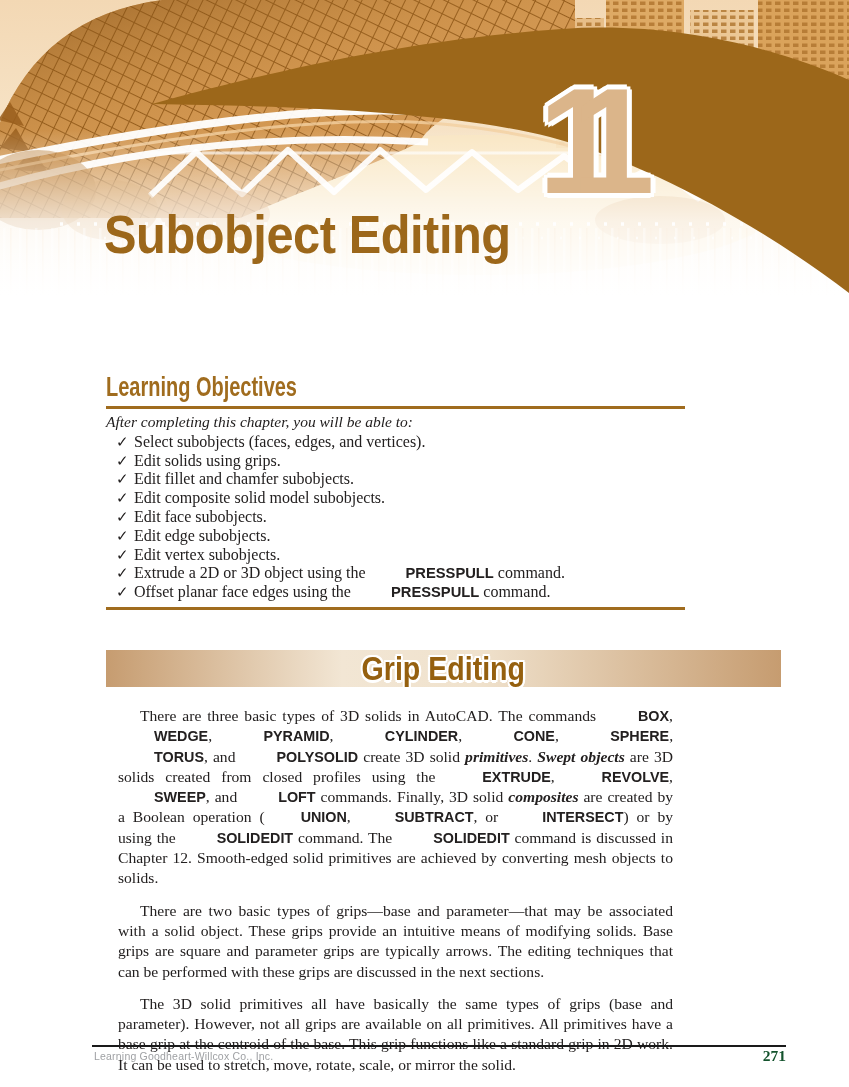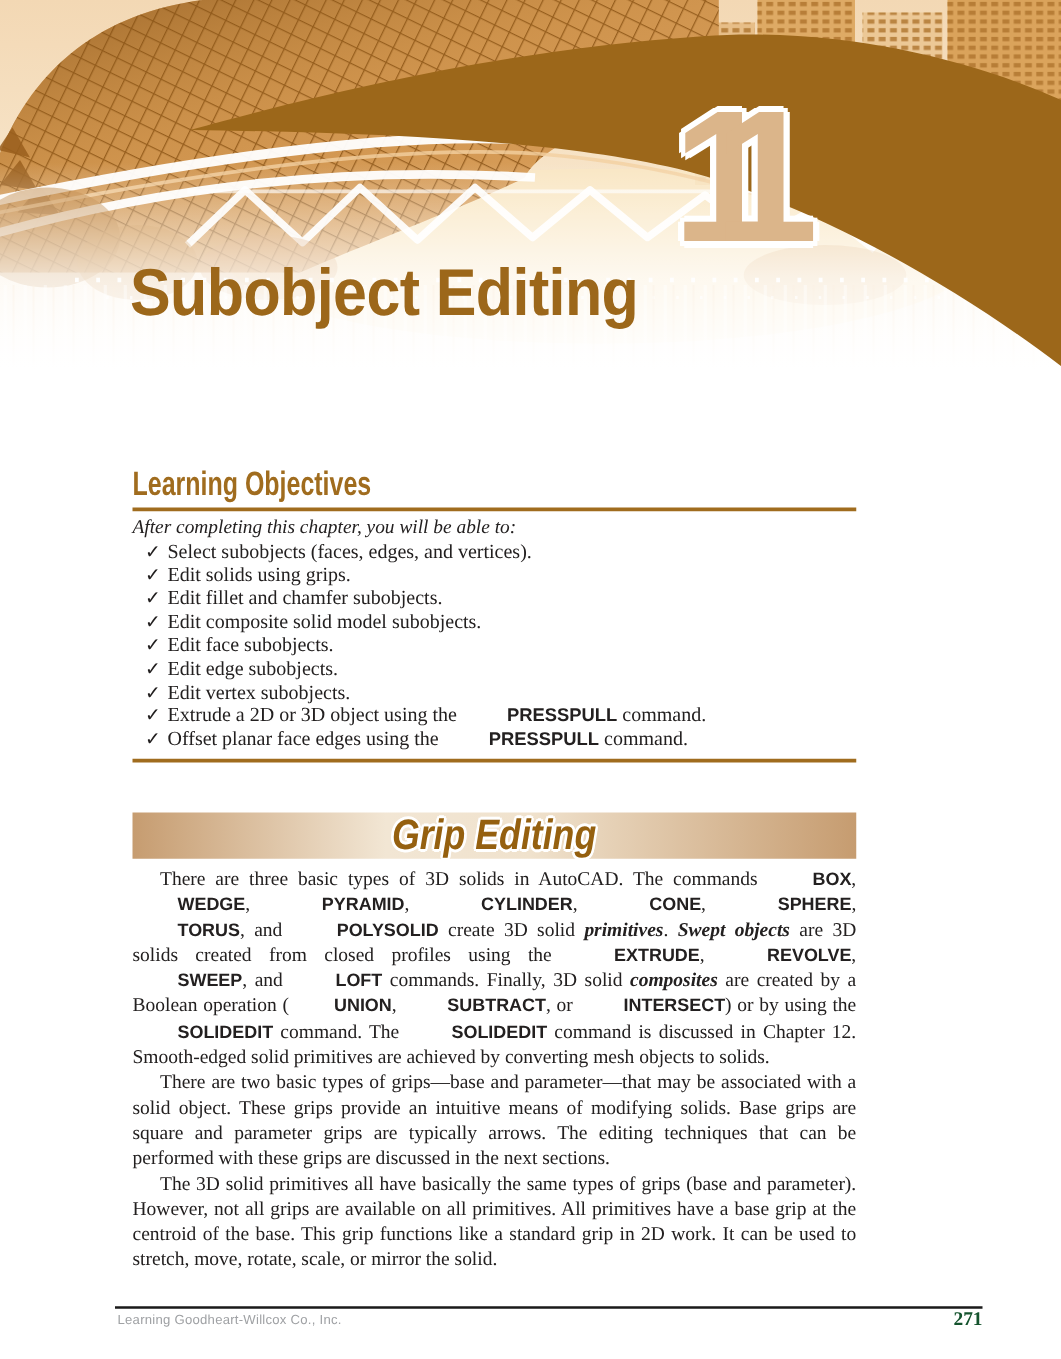--- a/index.html
+++ b/index.html
@@ -43,34 +43,34 @@
   .rule.thick{height:3px;margin-top:5px;}
   .objectives .intro{
     margin:3px 0 2px;font-style:italic;font-size:15.5px;line-height:19px;color:#232020;
   }
   .obj-row{display:flex;font-size:16px;line-height:18.8px;}
   .obj-check{width:28px;padding-left:10px;box-sizing:border-box;font-size:15px;}
   .obj-text{flex:1;}
 
   
   .banner{
-    position:absolute;left:106px;top:650px;width:579px;height:37px;
+    position:absolute;left:106px;top:650px;width:675px;height:37px;
     background:linear-gradient(90deg,#c69c70 0%,#f2e6d4 35%,#f0e2cd 55%,#c69c70 100%);
-    display:flex;align-items:center;justify-content:center;font-style:italic;
+    display:flex;align-items:center;justify-content:center;
   }
   .banner .banner-text{
     font-family:"Liberation Sans",sans-serif;font-weight:bold;font-size:34px;line-height:37px;
     color:#95600f;white-space:nowrap;transform:scaleX(.84);
     text-shadow:
       -2.5px 0 0 #fff,2.5px 0 0 #fff,0 -2.5px 0 #fff,0 2.5px 0 #fff,
       -1.8px -1.8px 0 #fff,1.8px -1.8px 0 #fff,-1.8px 1.8px 0 #fff,1.8px 1.8px 0 #fff;
   }
   .body-copy{position:absolute;left:106px;top:694px;width:579px;}
   .body-copy p{
-    margin:0;text-indent:22px;text-align:justify;
+    margin:12px;text-indent:22px;text-align:justify;
     font-size:15.6px;line-height:20.3px;color:#232020;
   }
   .body-copy h3{
     margin:12px 0 6px;font-family:"Liberation Serif",serif;font-weight:bold;
     font-size:19.5px;line-height:1.15;color:#a5691c;
   }
   .seg-plain{}
   .seg-cmd{font-family:"Liberation Sans",sans-serif;font-weight:bold;font-size:.92em;padding-left:36px;}
   .seg-term{font-weight:bold;font-style:italic;}
 

